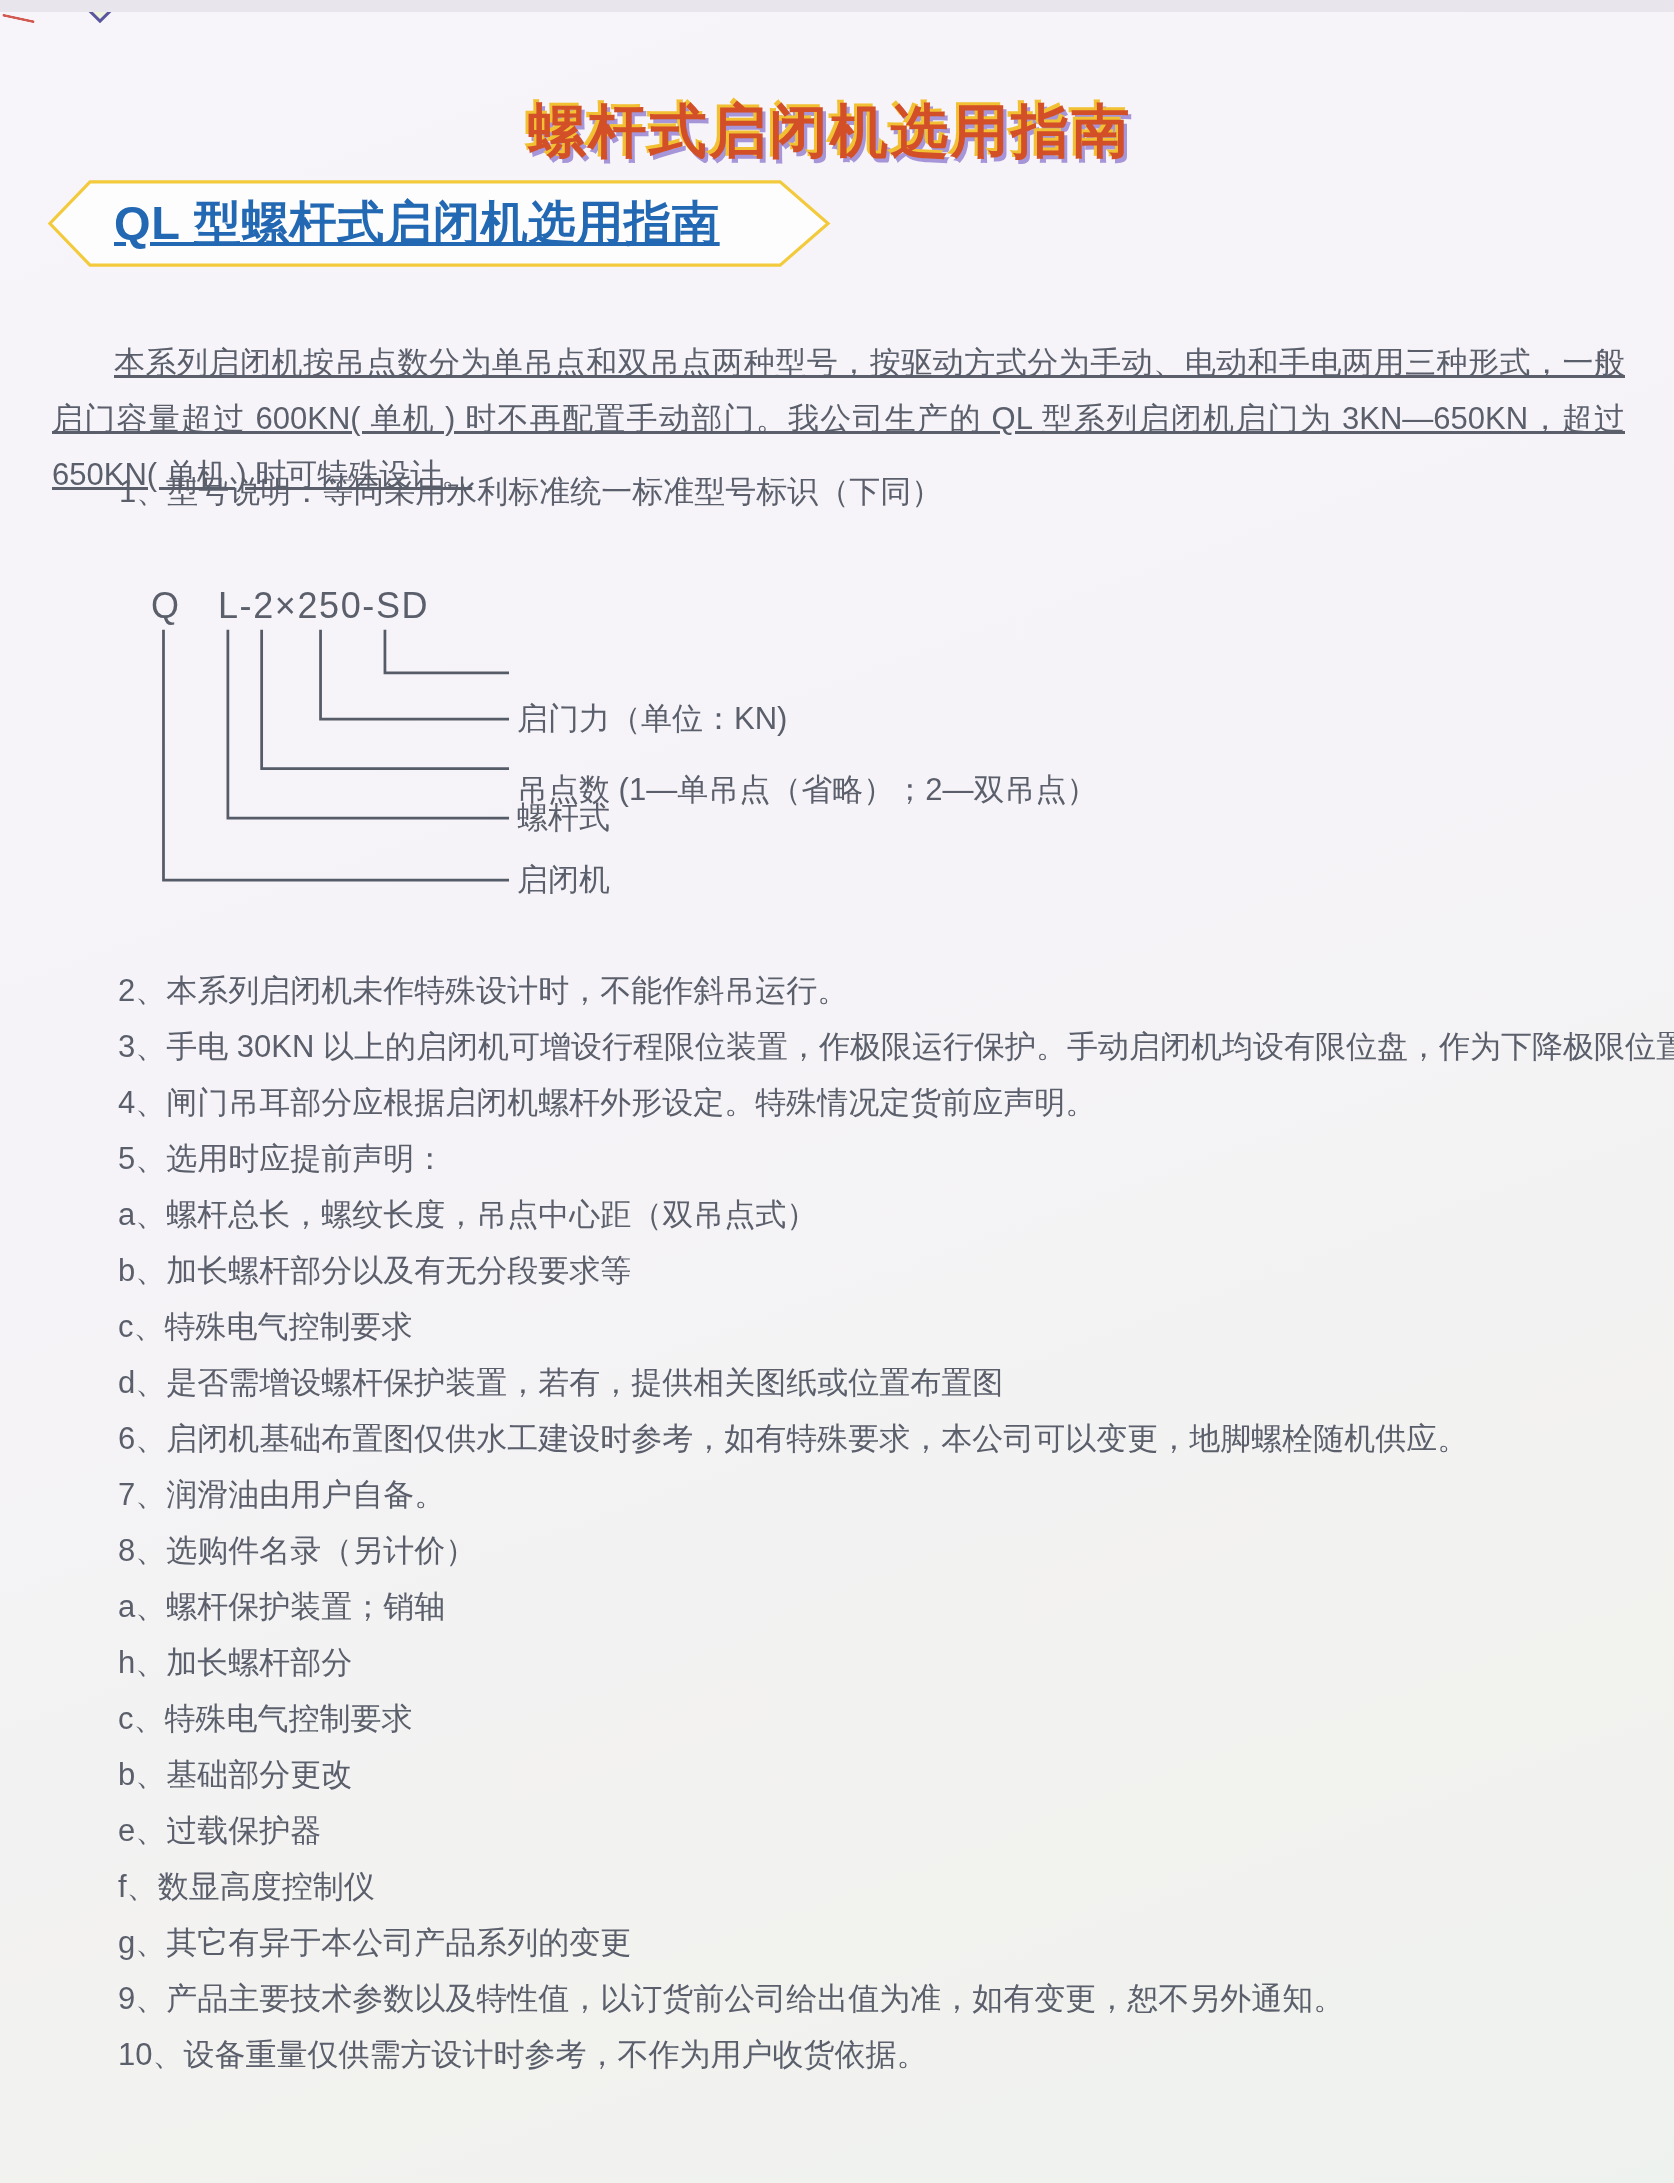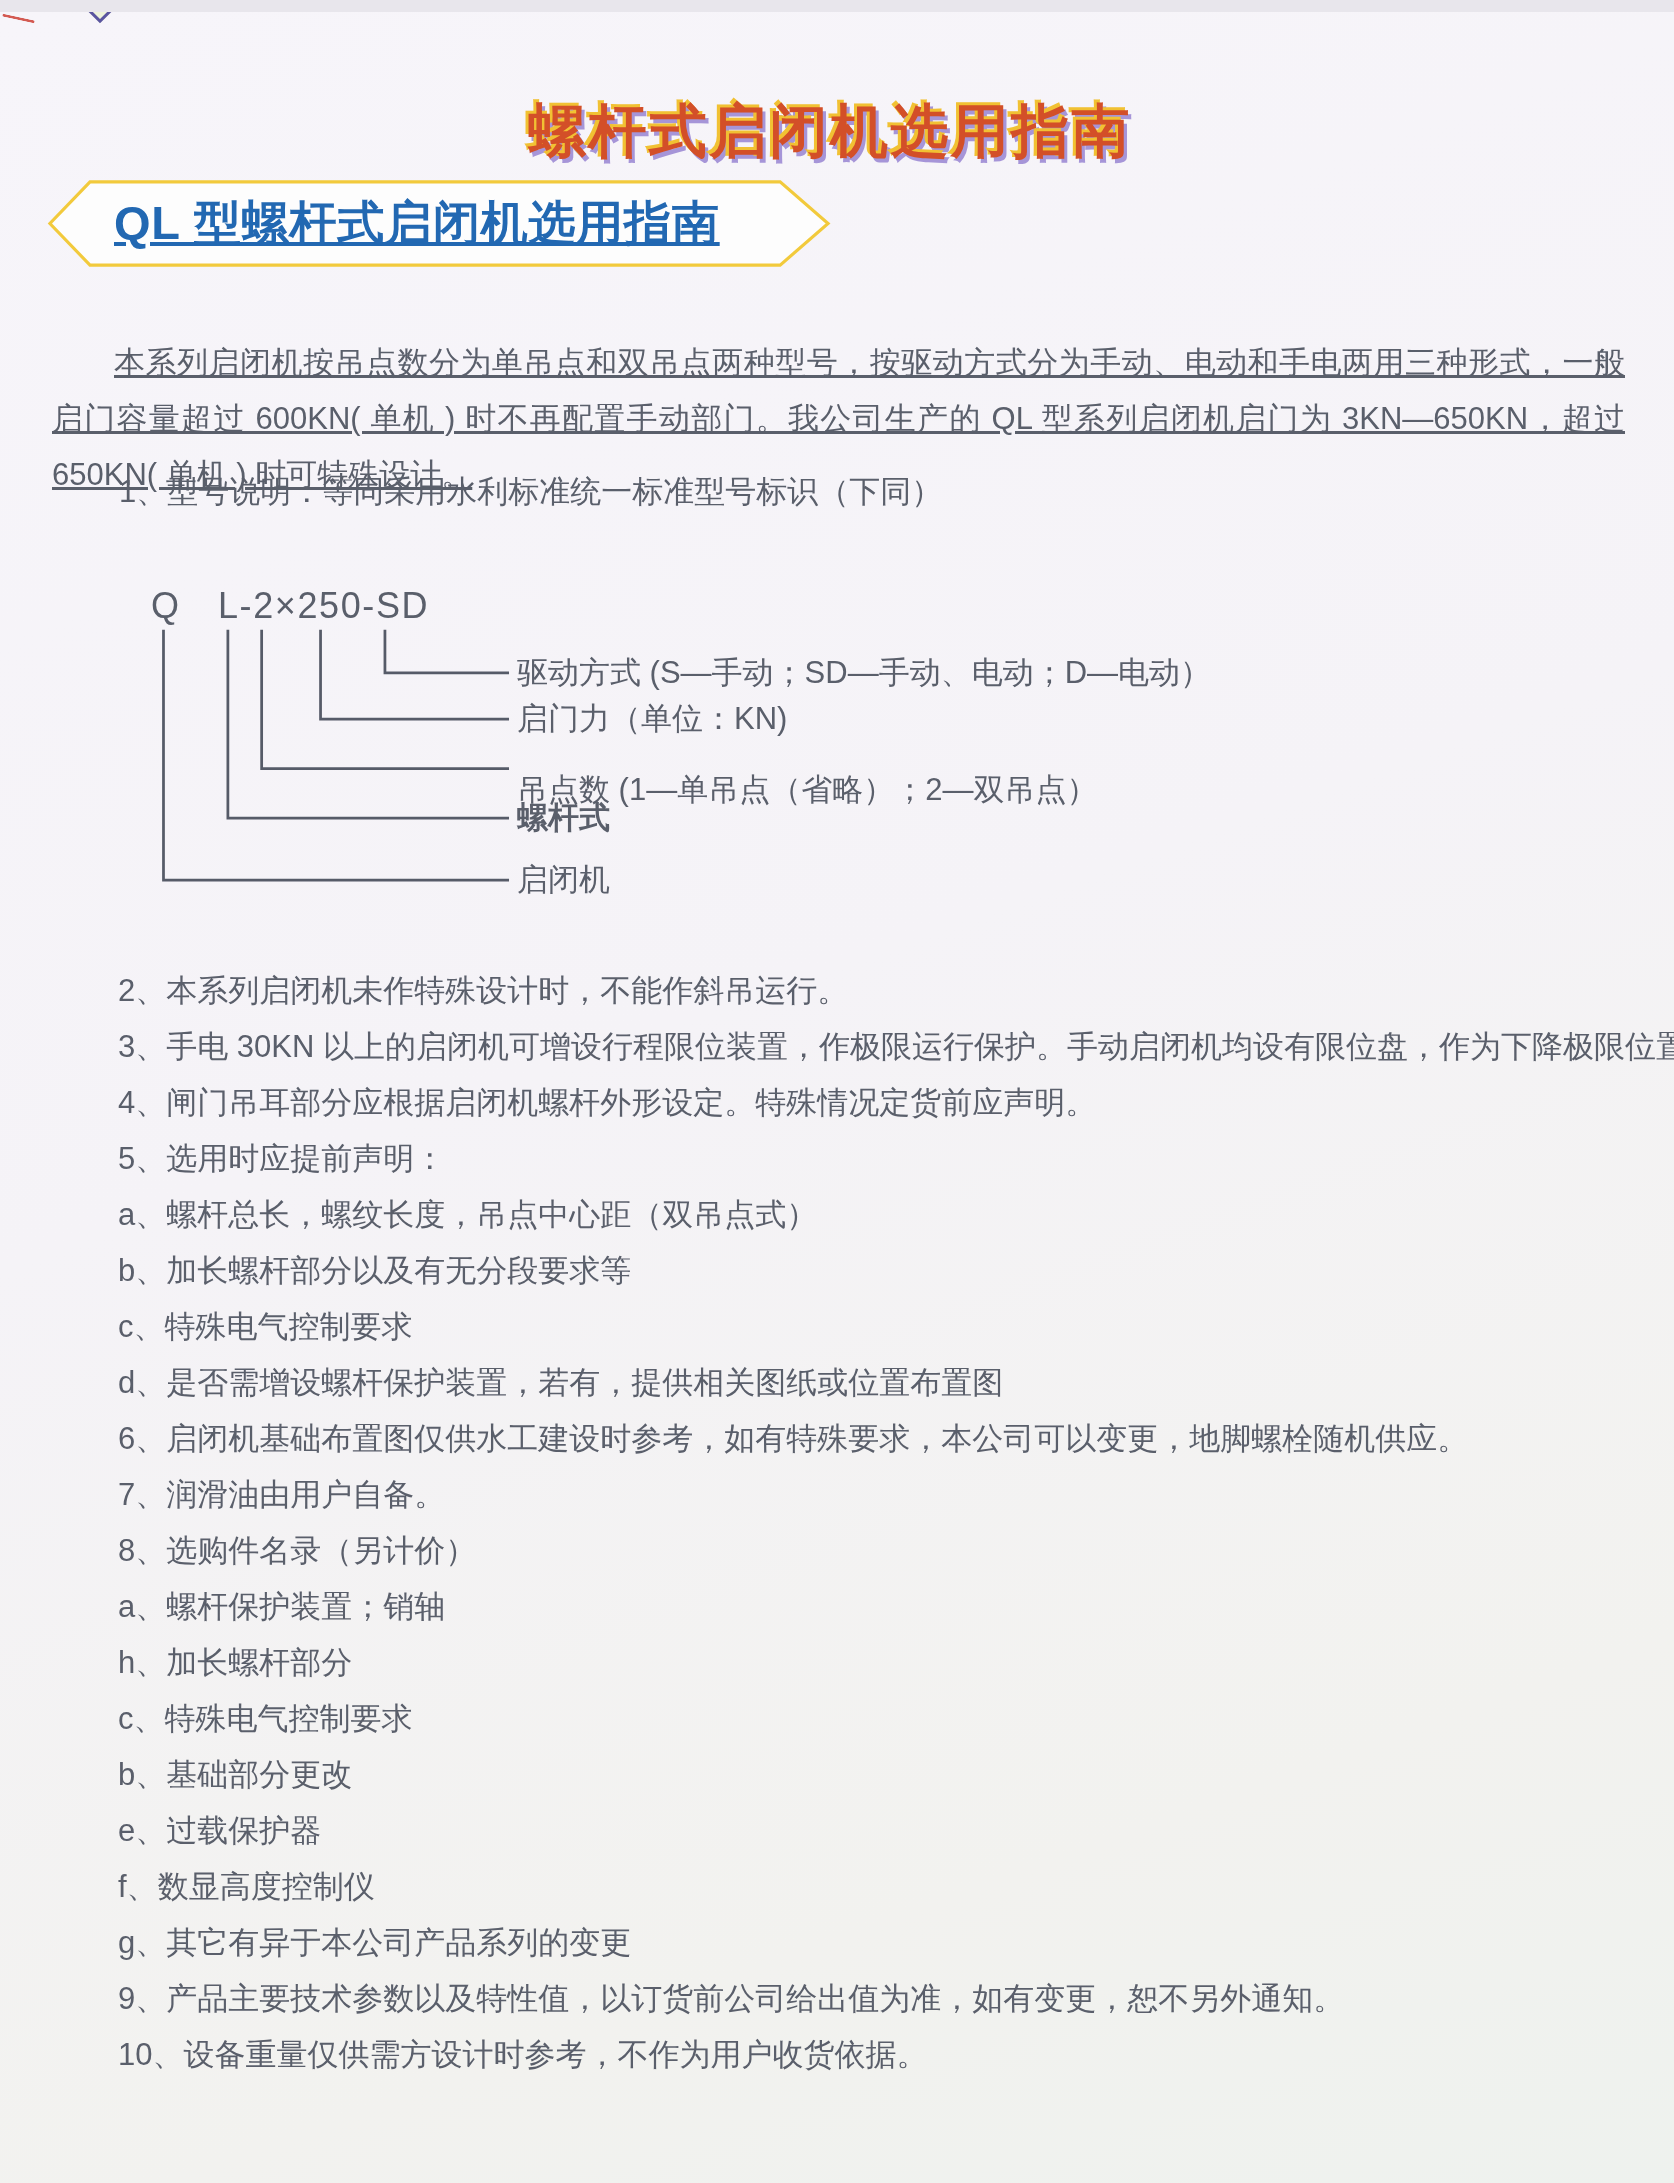--- a/index.html
+++ b/index.html
@@ -101,21 +101,21 @@
   .diagram-label {
     position: absolute;
     left: 517px;
     font-size: 31px;
     line-height: 36px;
     white-space: nowrap;
   }
   .dl-0 { top: 643px; }
   .dl-1 { top: 689px; }
   .dl-2 { top: 760px; }
-  .dl-3 { top: 788px; font-weight: bold; }
+  .dl-3 { top: 788px; }
   .dl-4 { top: 850px; }
 
   .notes {
     position: absolute;
     left: 118px; top: 951px;
     width: 1524px;
   }
   .note {
     font-size: 31px;
     line-height: 56px;
@@ -156,21 +156,20 @@
   <span class="model-code-rest">L-2×250-SD</span>
 
   <svg class="diagram-lines" width="550" height="267" viewBox="0 0 700 340">
     <polyline points="490,6 490,61 648,61" fill="none" stroke="#565b68" stroke-width="3.5"></polyline>
     <polyline points="408,6 408,120 648,120" fill="none" stroke="#565b68" stroke-width="3.5"></polyline>
     <polyline points="333,6 333,183 648,183" fill="none" stroke="#565b68" stroke-width="3.5"></polyline>
     <polyline points="290,6 290,246 648,246" fill="none" stroke="#565b68" stroke-width="3.5"></polyline>
     <polyline points="208,6 208,325 648,325" fill="none" stroke="#565b68" stroke-width="3.5"></polyline>
   </svg>
 
-  <div class="diagram-label dl-0">驱动方式 (S—手动；SD—手动、电动；D—电动）</div>
   <div class="diagram-label dl-1">启门力（单位：KN)</div>
   <div class="diagram-label dl-2">吊点数 (1—单吊点（省略）；2—双吊点）</div>
   <div class="diagram-label dl-3">螺杆式</div>
   <div class="diagram-label dl-4">启闭机</div>
 
   <div class="notes">
     <div class="note"><span>2、</span><span>本系列启闭机未作特殊设计时，不能作斜吊运行。</span></div>
     <div class="note"><span>3、</span><span>手电 30KN 以上的启闭机可增设行程限位装置，作极限运行保护。手动启闭机均设有限位盘，作为下降极限位置控制。</span></div>
     <div class="note"><span>4、</span><span>闸门吊耳部分应根据启闭机螺杆外形设定。特殊情况定货前应声明。</span></div>
     <div class="note"><span>5、</span><span>选用时应提前声明：</span></div>

